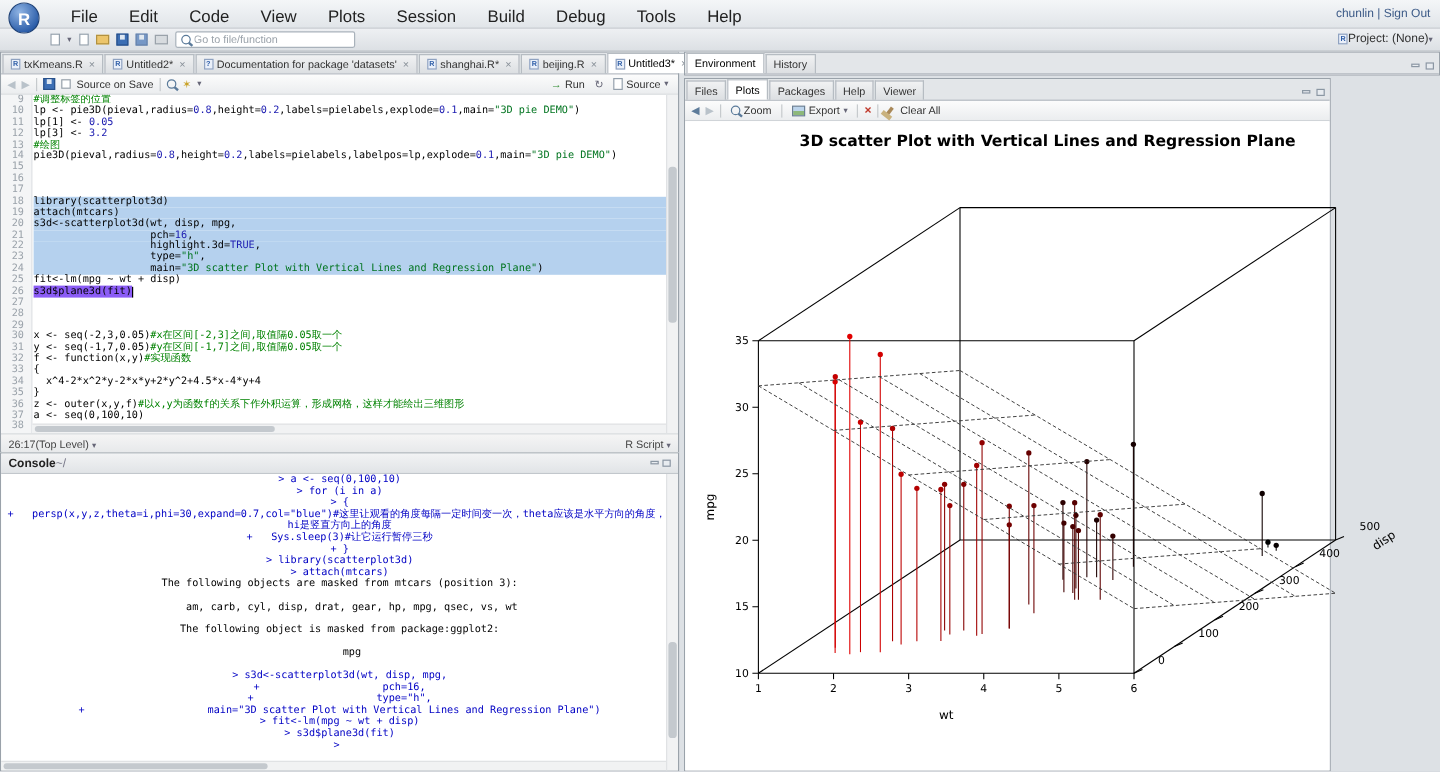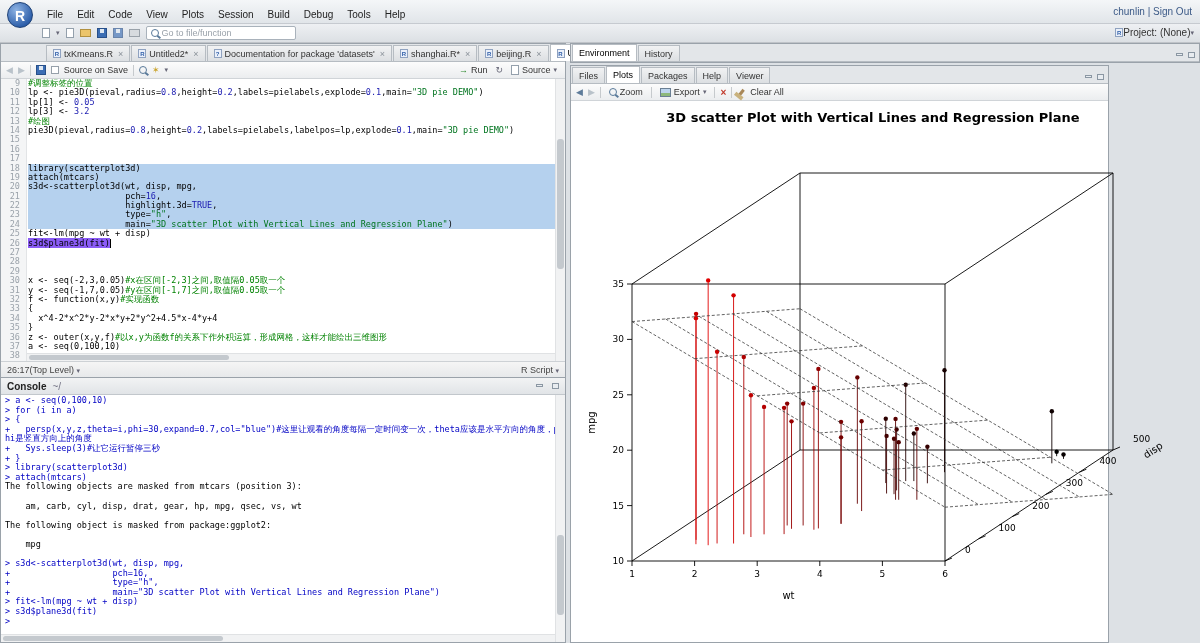--- a/index.html
+++ b/index.html
@@ -6,21 +6,21 @@
   body { font-family:"Liberation Sans", sans-serif; background:#cfd4d9; }
   .root { position:relative; width:1200px; height:643px; background:#dde1e5; overflow:hidden; }
 
   
   .menubar { position:absolute; top:0; left:0; right:0; height:24px;
     background:linear-gradient(#f4f6f8,#e1e5e9); border-bottom:1px solid #c6cad0; }
   .rlogo { position:absolute; top:2px; left:7px; width:26px; height:26px; border-radius:50%;
     background:radial-gradient(circle at 35% 30%, #8fb4e4, #2a5ca8 75%); color:#fff; font-weight:bold;
     font-size:14px; text-align:center; line-height:26px; z-index:9; border:1px solid #1d4076; }
   .menus { margin-left:40px; padding-top:4px; }
-  .menu-item { display:inline-block; padding:1px 7px; font-size:10px; color:#222; cursor:default; }
+  .menu-item { display:inline-block; padding:1px 7px; font-size:14px; color:#222; cursor:default;margin-left:12px; }
   .account { position:absolute; right:8px; top:6px; font-size:10px; color:#3c5a87; }
   .toolbar1 { position:absolute; top:24px; left:0; right:0; height:19px;
     background:linear-gradient(#eef0f3,#dcе0e4); background:linear-gradient(#eef0f3,#dce0e4);
     border-bottom:1px solid #bfc3c8; display:flex; align-items:center; padding-left:42px; gap:6px; }
   .project-sel { position:absolute; right:6px; top:27px; font-size:10px; color:#333;
     display:flex; align-items:center; gap:0; }
 
   
   .micon { display:inline-block; font-size:9px; color:#6b7c8e; line-height:10px; }
   .ic-doc { width:8px; height:10px; background:#fff; border:1px solid #94a0ac; }
@@ -78,23 +78,23 @@
   .vsb { position:absolute; right:0; top:0; width:10px; bottom:0; background:#f1f2f3; border-left:1px solid #e0e2e4; }
   .vsb .thumb { position:absolute; left:1px; width:7px; background:#c4c9ce; border-radius:3px; }
   .hsb { position:absolute; left:26px; right:10px; bottom:0; height:8px; background:#f1f2f3; border-top:1px solid #e0e2e4; }
   .hsb .thumb { position:absolute; top:1px; height:5px; background:#c4c9ce; border-radius:3px; }
 
   .statusbar { height:17px; background:linear-gradient(#f5f5f5,#e6e8ea); border-top:1px solid #cdd1d5;
     display:flex; align-items:center; font-size:9px; color:#444; padding:0 6px; }
 
   
   .paneheader { height:17px; background:linear-gradient(#f2f3f4,#e1e4e7); border-bottom:1px solid #c2c7cc;
-    display:flex; align-items:center; font-size:10px; padding:0 6px; gap:6px; color:#222; }
+    display:flex; align-items:center; font-size:10px; padding:0 6px; color:#222; }
   .console-area { position:relative; height:240px; background:#fff; overflow:hidden;
-    font-family:"DejaVu Sans Mono", monospace; font-size:8.5px; line-height:9.6px; padding:1px 4px 0 4px; }
+    font-family:"DejaVu Sans Mono", monospace; font-size:8.5px; line-height:9.6px; padding:1px 4px 0 4px;text-align:center; }
   .con-line { height:9.6px; white-space:pre; }
   .con-in { color:#0000c4; } .con-out { color:#000; }
 
   
   .plot-area { position:relative; background:#fff; height:541px; }
   .tbbtn { display:flex; align-items:center; gap:3px; padding:1px 3px; border-radius:2px; }
   .arrow-ena { color:#5d7document; color:#5d7b9a; font-size:9px; }
   .arrow-dis { color:#b9c2ca; font-size:9px; }
 
   .goto { display:flex; align-items:center; gap:3px; background:#fff; border:1px solid #a9b2bb;
@@ -128,21 +128,21 @@
     </span>
   </div>
   <div class="project-sel">
     <span class="ficon">R</span>
     <span>Project: (None)</span>
     <span class="chev">▾</span>
   </div>
 
   <div class="pane" style="left:0;top:43px;width:566px;height:334px;">
     <div class="tabbar">
-      <span style="display:flex;align-items:flex-end;padding-left:44px;">
+      <span style="display:flex;align-items:flex-end;">
           <span class="tab">
             <span class="ficon">R</span>
             <span>txKmeans.R</span>
             <span class="close">×</span>
           </span>
           <span class="tab">
             <span class="ficon">R</span>
             <span>Untitled2*</span>
             <span class="close">×</span>
           </span>

